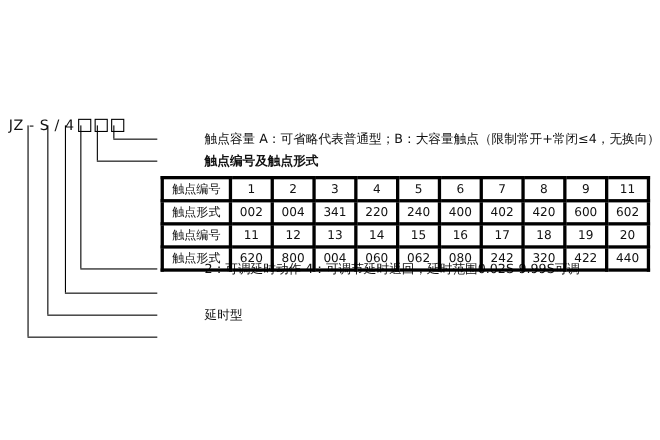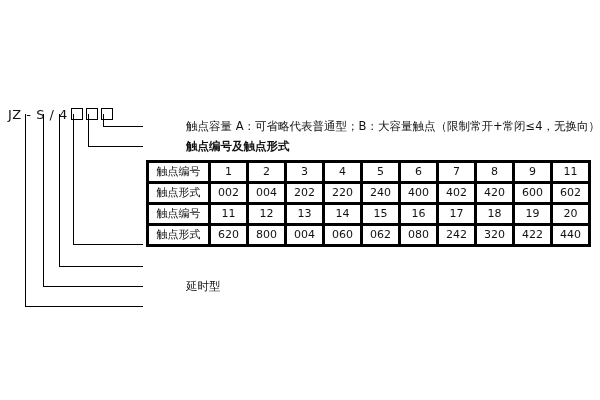--- a/index.html
+++ b/index.html
@@ -117,20 +117,21 @@
   <div class="vline" style="left:43px; top:114px; height:172px;"></div>
   <div class="hline" style="left:43px; top:286px; width:100px;"></div>
 
   <div class="vline" style="left:25px; top:114px; height:192px;"></div>
   <div class="hline" style="left:25px; top:306px; width:118px;"></div>
 
   <div class="note" style="left:146px; top:119px;">触点容量  A：可省略代表普通型；B：大容量触点（限制常开+常闭≤4，无换向）</div>
 
   <div class="note" style="left:146px; top:139px;font-weight:bold;">触点编号及触点形式</div>
 
+  <div class="note" style="left:146px; top:237px;">2：可调延时动作    4：可调节延时返回，延时范围0.02S-9.99S可调</div>
 
 
   <div class="note" style="left:146px; top:279px;">延时型</div>
 
 
   <div class="table-wrap">
     <table class="contact-table">
       <tbody>
         <tr>
           <td class="head">触点编号</td>
@@ -142,21 +143,21 @@
           <td class="cell">6</td>
           <td class="cell">7</td>
           <td class="cell">8</td>
           <td class="cell">9</td>
           <td class="cell">11</td>
         </tr>
         <tr>
           <td class="head">触点形式</td>
           <td class="cell">002</td>
           <td class="cell">004</td>
-          <td class="cell">202</td>
+          <td class="cell">341</td>
           <td class="cell">220</td>
           <td class="cell">240</td>
           <td class="cell">400</td>
           <td class="cell">402</td>
           <td class="cell">420</td>
           <td class="cell">600</td>
           <td class="cell">602</td>
         </tr>
         <tr>
           <td class="head">触点编号</td>

